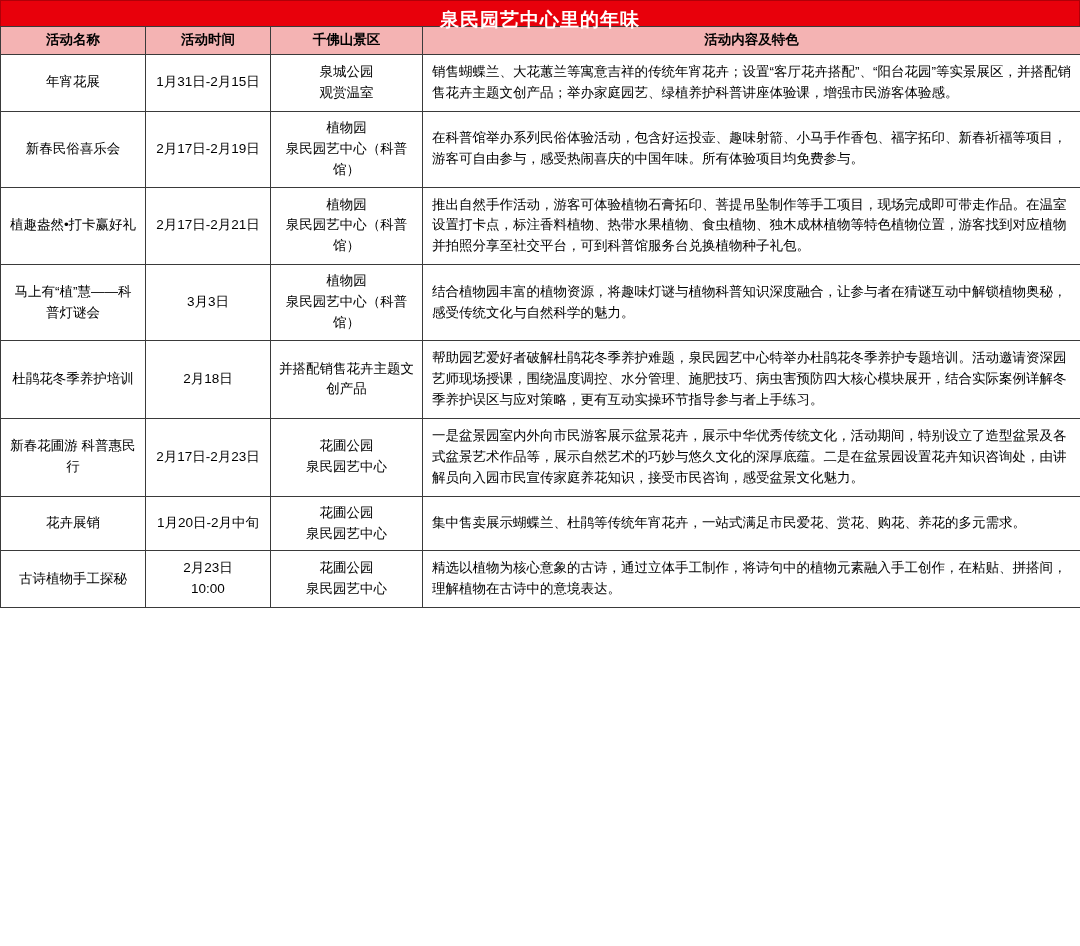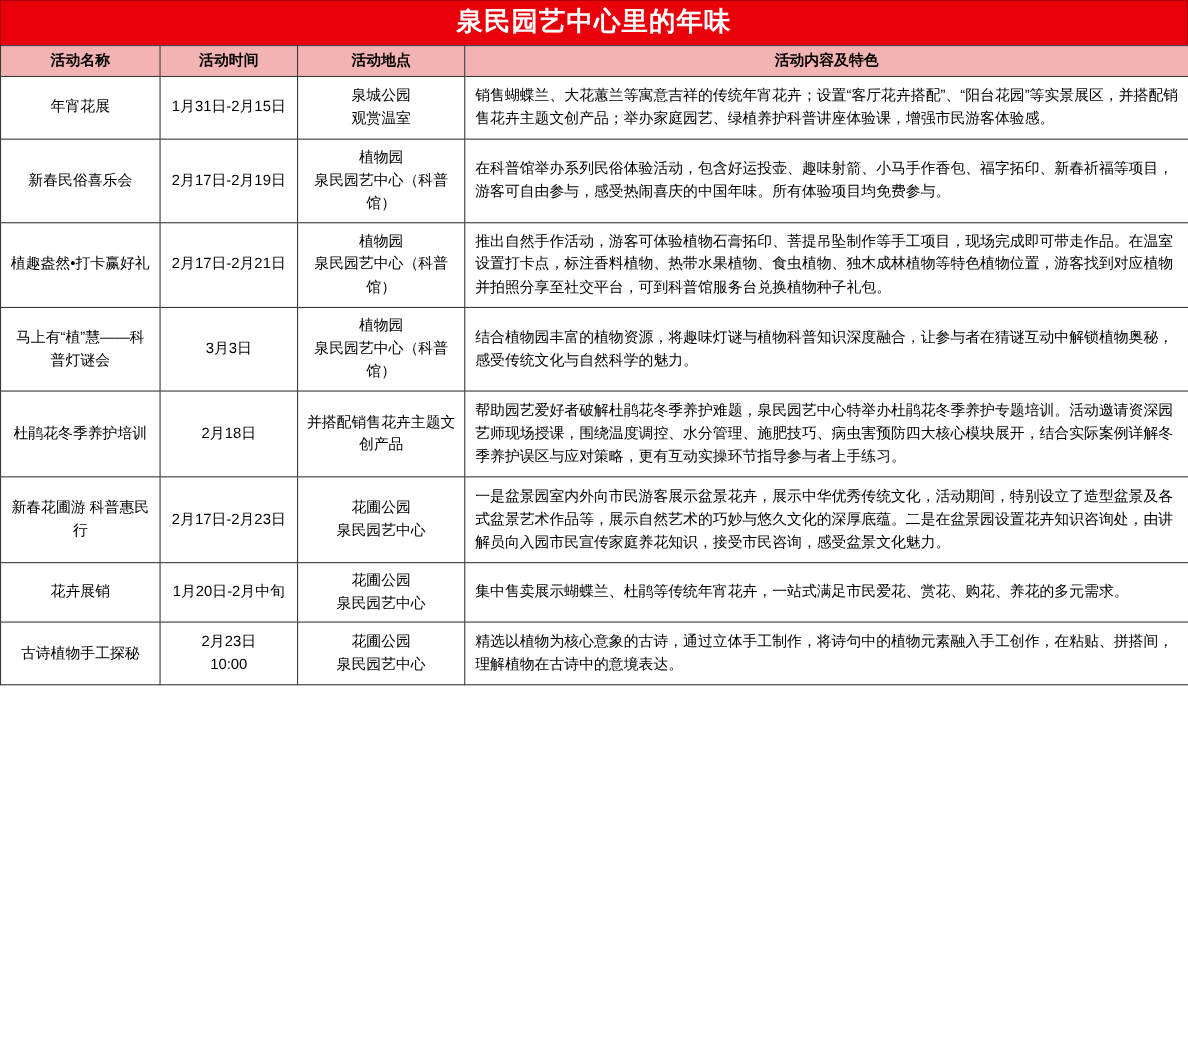--- a/index.html
+++ b/index.html
@@ -14,24 +14,24 @@
     min-height: 946px;
   }
   .sheet {
     width: 1080px;
     background: #ffffff;
   }
   .title-bar {
     background: #e8000b;
     color: #ffffff;
     text-align: center;
-    font-size: 24px;
+    font-size: 19px;
     font-weight: bold;
     letter-spacing: 1px;
-    height: 41px;
+    height: 26px;
     line-height: 38px;
     border: 1px solid #b00008;
     border-bottom: none;
   }
   table.activity-table {
     border-collapse: collapse;
     width: 1080px;
     table-layout: fixed;
     border-radius: 18px;
   }
@@ -90,21 +90,21 @@
     <colgroup>
       <col class="c-name">
       <col class="c-time">
       <col class="c-place">
       <col class="c-content">
     </colgroup>
     <thead>
       <tr>
         <th>活动名称</th>
         <th>活动时间</th>
-        <th>活动地点</th>
+        <th>千佛山景区</th>
         <th>活动内容及特色</th>
       </tr>
     </thead>
     <tbody>
       <tr>
         <td class="cell-name">年宵花展</td>
         <td class="cell-time">1月31日-2月15日</td>
         <td class="cell-place">泉城公园
 观赏温室</td>
         <td class="cell-content">销售蝴蝶兰、大花蕙兰等寓意吉祥的传统年宵花卉；设置“客厅花卉搭配”、“阳台花园”等实景展区，并搭配销售花卉主题文创产品；举办家庭园艺、绿植养护科普讲座体验课，增强市民游客体验感。</td>

